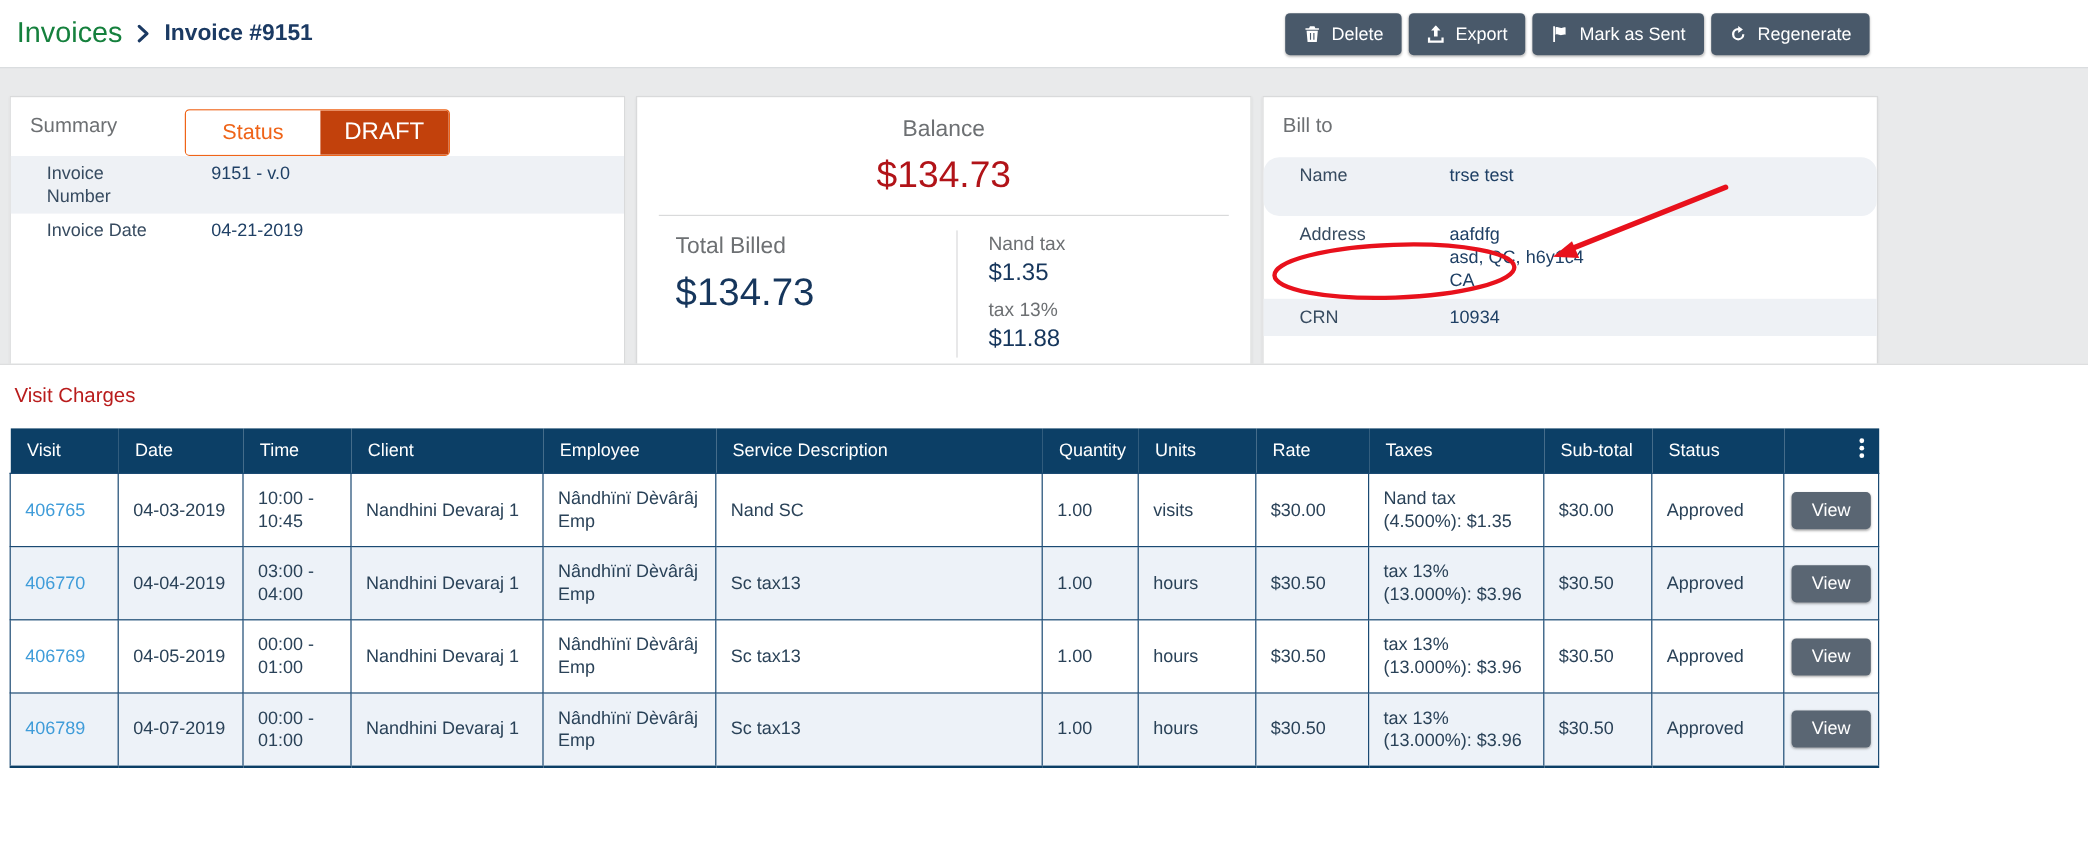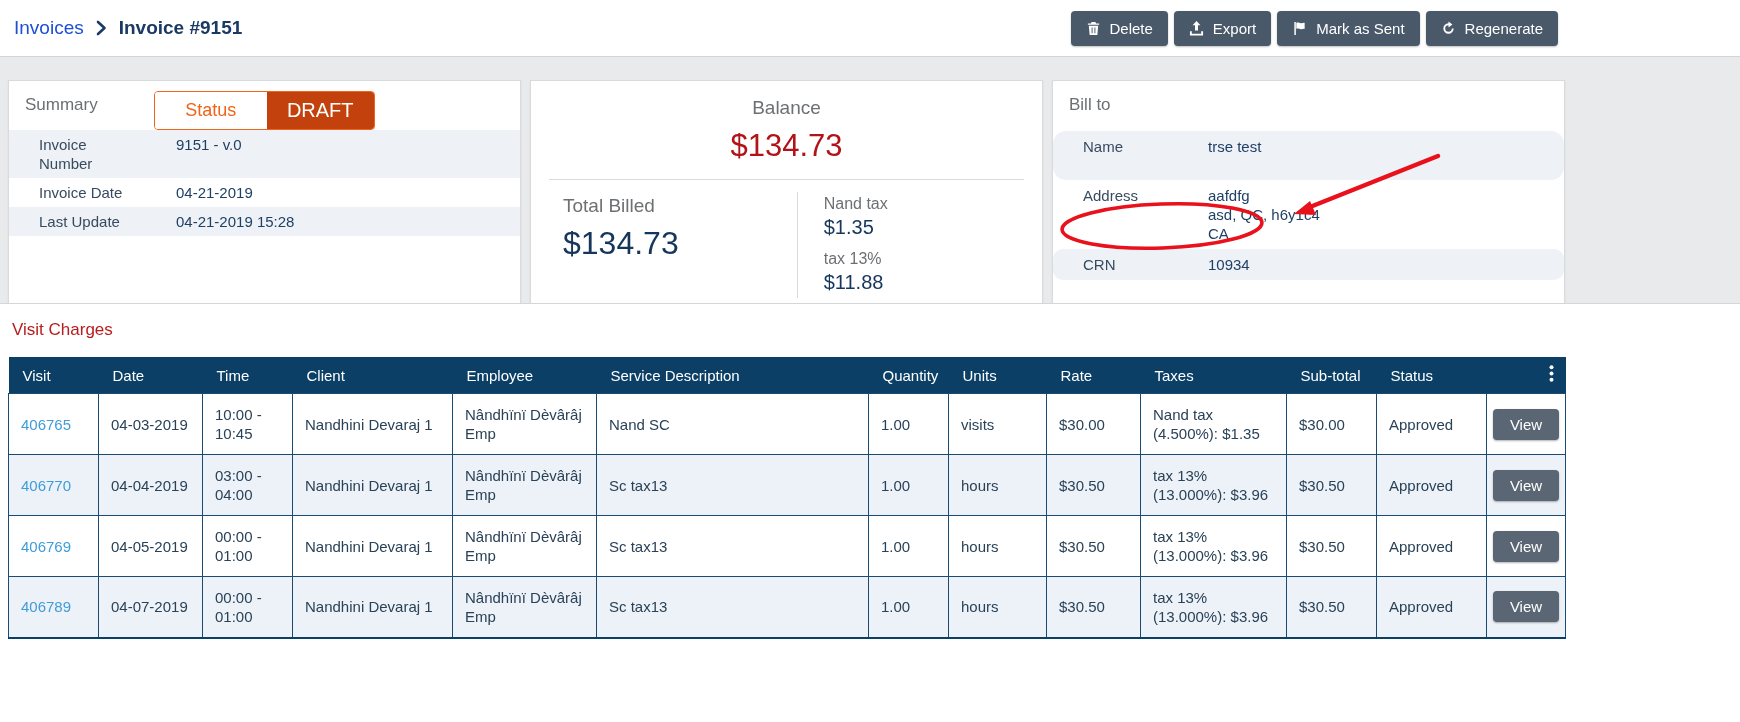--- a/index.html
+++ b/index.html
@@ -13,21 +13,21 @@
   }
 
   
   .topbar {
     position: absolute; top: 0; left: 0; width: 1740px; height: 57px;
     background: #ffffff; border-bottom: 1px solid #d2d5d7;
     display: flex; align-items: center; justify-content: space-between;
     padding: 0 14px;
   }
   .breadcrumb { display: flex; align-items: center; gap: 12px; }
-  .bc-link { font-size: 19px; color: #1d4ed8; text-decoration: none; cursor: pointer; }
+  .bc-link { font-size: 24px; color: #15803d; text-decoration: none; cursor: pointer; }
   .bc-chevron { width: 11px; height: 16px; }
   .bc-current { font-size: 19px; font-weight: bold; color: #1b3a63; }
 
   .toolbar { display: flex; gap: 6px; margin-right: 168px; }
   .tb-btn {
     display: inline-flex; align-items: center; gap: 9px;
     background: #49596a; color: #fff; border: none; border-radius: 4px;
     height: 35px; padding: 0 15px; font-size: 15px;
     font-family: "Liberation Sans", sans-serif; cursor: pointer;
     box-shadow: 0 1px 2px rgba(0,0,0,.25);
@@ -173,24 +173,20 @@
     </div>
     <div class="kv-rows kv-sum">
       <div class="kv striped">
         <span class="k">Invoice Number</span>
         <span class="v">9151 - v.0</span>
       </div>
       <div class="kv">
         <span class="k">Invoice Date</span>
         <span class="v">04-21-2019</span>
       </div>
-      <div class="kv striped">
-        <span class="k">Last Update</span>
-        <span class="v">04-21-2019 15:28</span>
-      </div>
     </div>
   </section>
 
   <section class="card">
     <div class="b-title">Balance</div>
     <div class="b-amount">$134.73</div>
     <hr class="b-hr">
     <div class="b-split">
       <div class="b-left">
         <div class="b-label">Total Billed</div>
@@ -215,21 +211,21 @@
         <span class="v">trse test</span>
       </div>
       <div class="kv" style="padding-top:6px;padding-bottom:6px;">
         <span class="k">Address</span>
         <span class="v">
           <span style="display:block;">aafdfg</span>
           <span style="display:block;">asd, QC, h6y1c4</span>
           <span style="display:block;">CA</span>
         </span>
       </div>
-      <div class="kv striped" style="padding-top:6px;padding-bottom:6px;border-radius:10px;">
+      <div class="kv striped" style="padding-top:6px;padding-bottom:6px;">
         <span class="k">CRN</span>
         <span class="v">10934</span>
       </div>
     </div>
   </section>
 </div>
 
 <div class="panel">
   <div class="panel-title">Visit Charges</div>
   <table class="vc">

